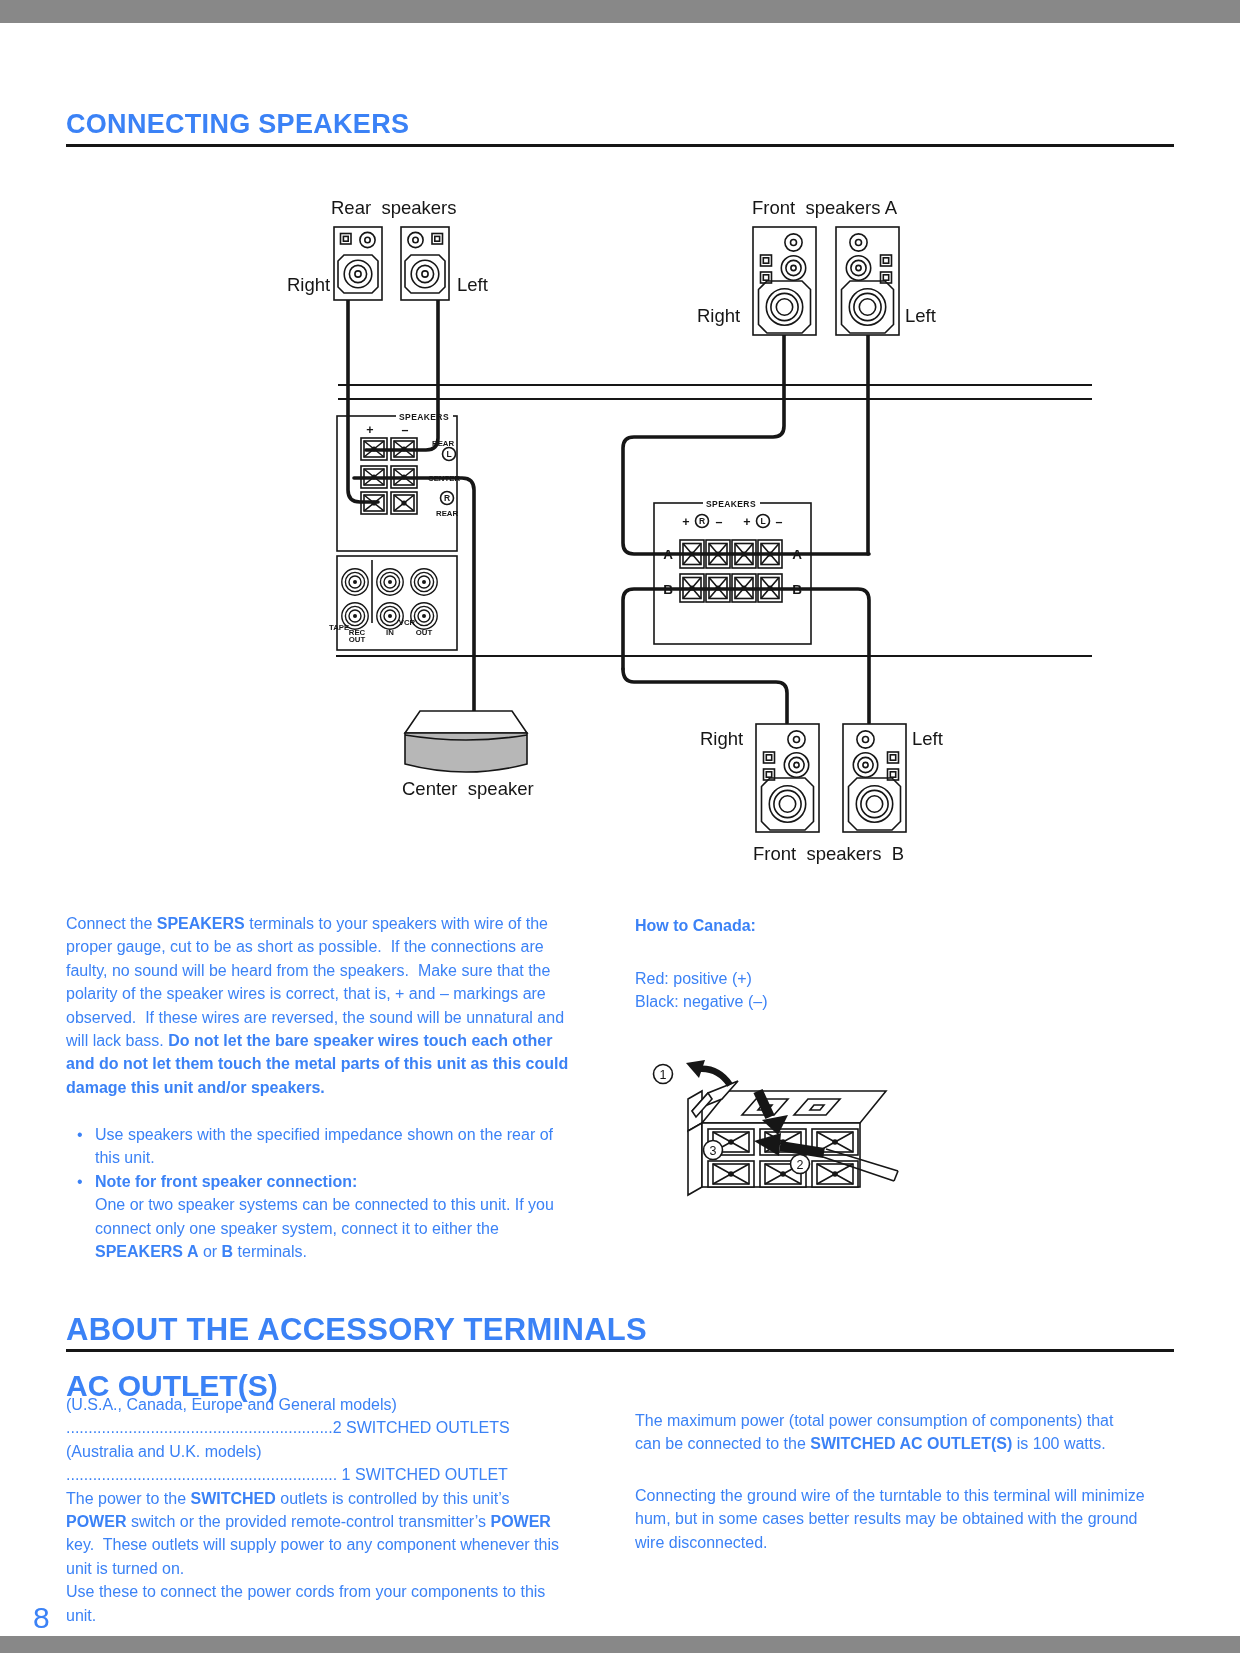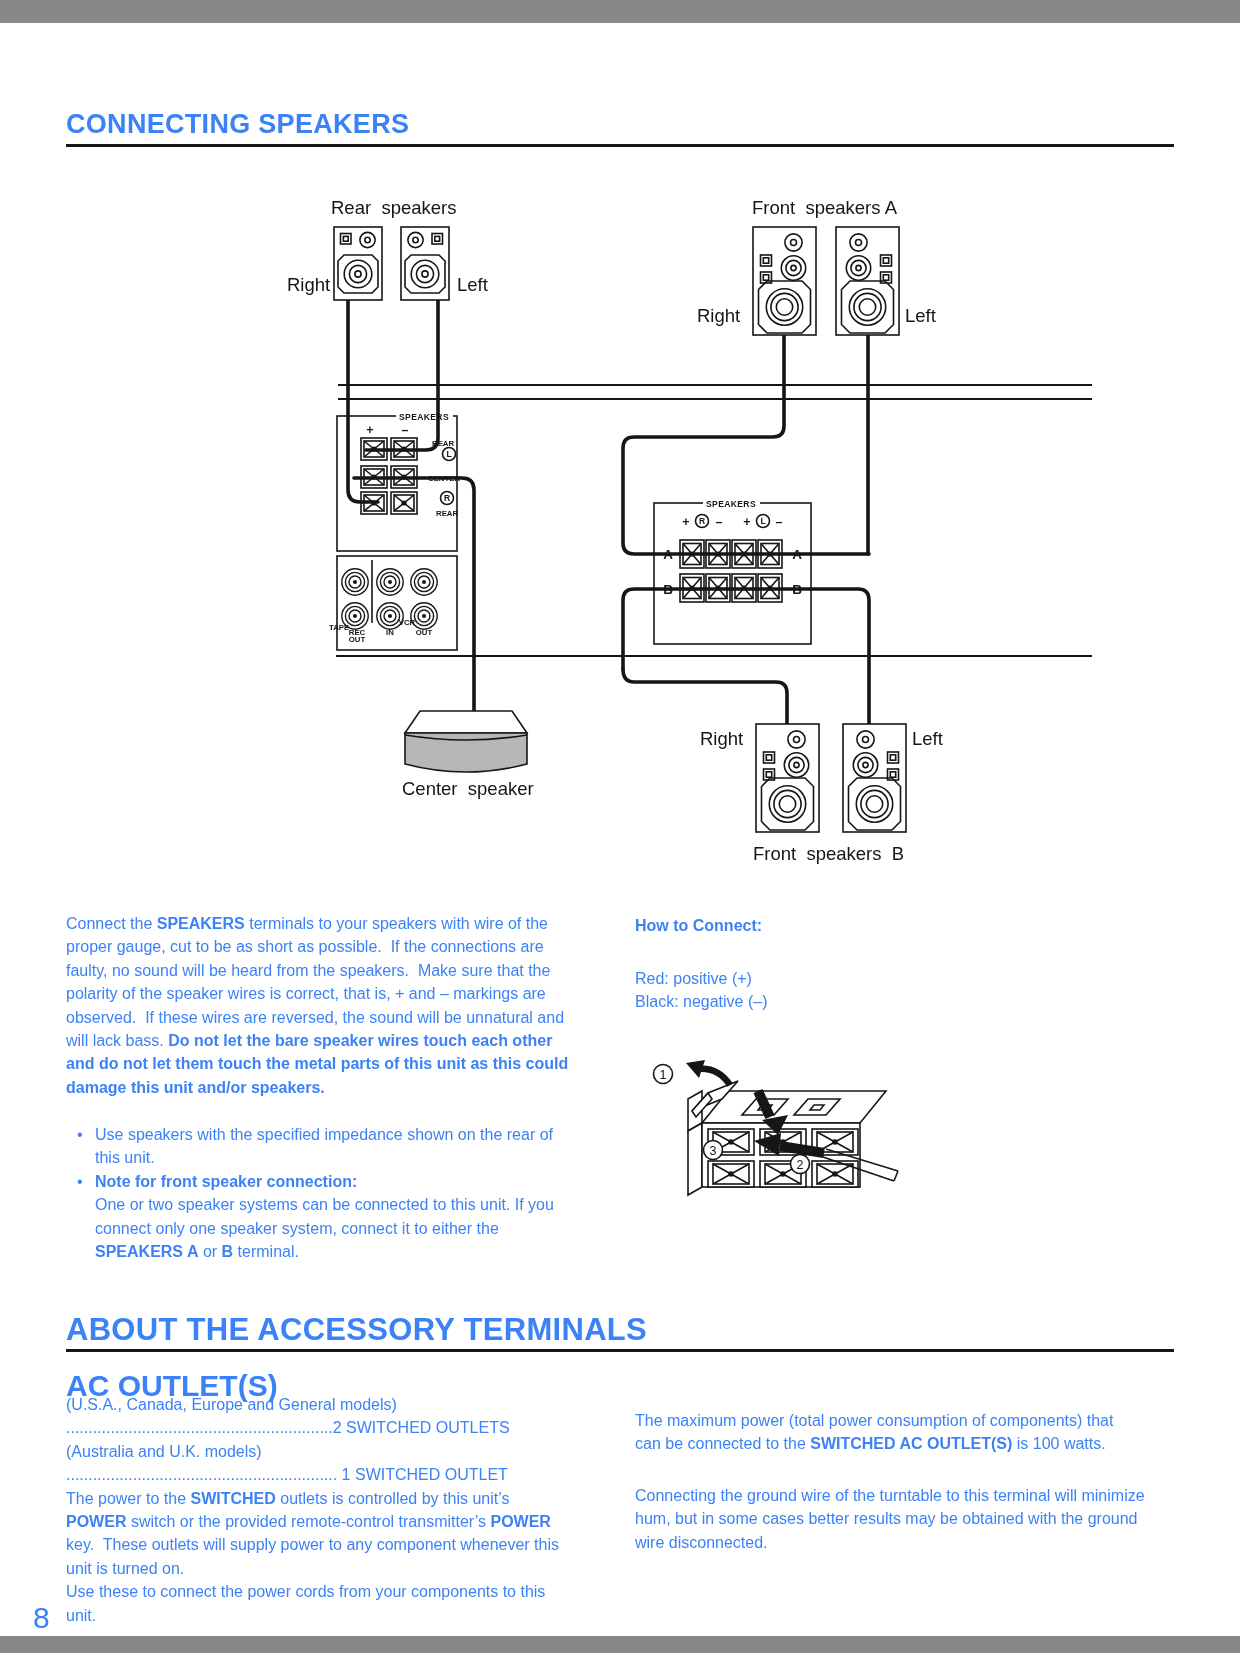--- a/index.html
+++ b/index.html
@@ -238,25 +238,25 @@
   <div class="abs txt seg" style="left:66px;top:889px;width:506px;"><span>Connect the </span><b>SPEAKERS</b><span> terminals to your speakers with wire of the proper gauge, cut to be as short as possible.  If the connections are faulty, no sound will be heard from the speakers.  Make sure that the polarity of the speaker wires is correct, that is, + and – markings are observed.  If these wires are reversed, the sound will be unnatural and will lack bass. </span><b>Do not let the bare speaker wires touch each other and do not let them touch the metal parts of this unit as this could damage this unit and/or speakers.</b></div>
 
   <div class="abs txt" style="left:66px;top:1100px;width:506px;">
     <div class="bullet-item">
       <span class="dot">•</span>
       <span class="seg"><span>Use speakers with the specified impedance shown on the rear of this unit.</span></span>
     </div>
     <div class="bullet-item">
       <span class="dot">•</span>
       <span class="bold">Note for front speaker connection:</span>
-      <div class="seg"><span>One or two speaker systems can be connected to this unit. If you connect only one speaker system, connect it to either the </span><b>SPEAKERS A</b><span> or </span><b>B</b><span> terminal.</span></div>
+      <div class="seg"><span>One or two speaker systems can be connected to this unit. If you connect only one speaker system, connect it to either the </span><b>SPEAKERS A</b><span> or </span><b>B</b><span> terminals.</span></div>
     </div>
   </div>
 
-  <div class="abs txt bold" style="left:635px;top:891px;">How to Connect:</div>
+  <div class="abs txt bold" style="left:635px;top:891px;">How to Canada:</div>
   <div class="abs txt" style="left:635px;top:944px;">
     <div>Red: positive (+)</div>
     <div>Black: negative (–)</div>
   </div>
 
   <svg class="abs" style="left:615px;top:1025px;" width="310" height="150" viewBox="615 1025 310 150">
 
     <polygon class="fw" points="688,1076 702,1068 702,1100 688,1108"></polygon>
     <polygon class="fw" points="688,1108 702,1100 702,1164 688,1172"></polygon>
     <polygon class="fw" points="702,1100 860,1100 886,1068 728,1068"></polygon>

